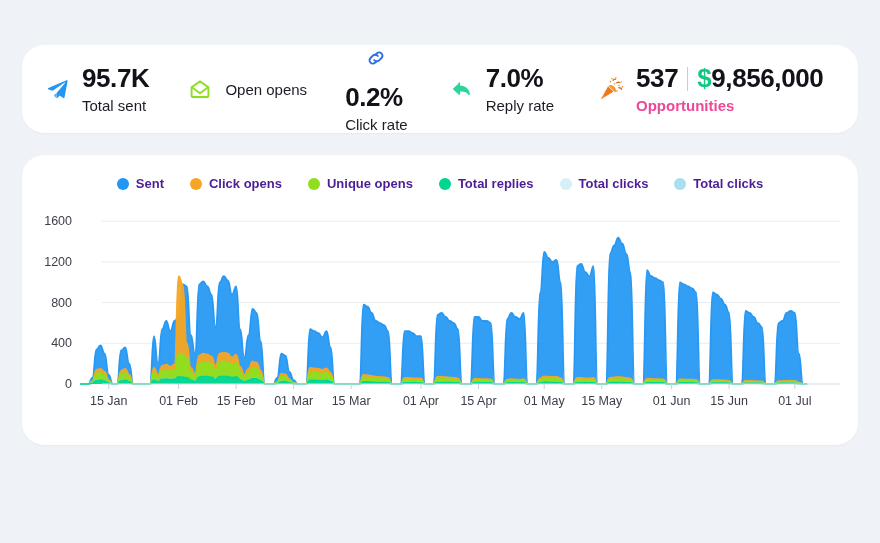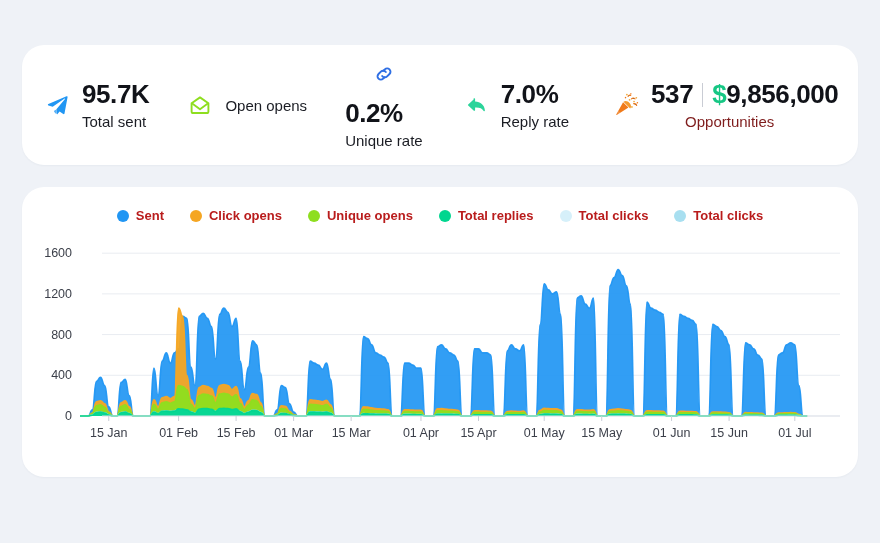--- a/index.html
+++ b/index.html
@@ -19,21 +19,21 @@
     position: relative;
     box-sizing: border-box;
     padding: 0 22px;
   }
 
   
   .stats-card {
     margin-top: 45px;
     background: #ffffff;
     border-radius: 22px;
-    height: 120px;
+    height: 88px;
     display: flex;
     align-items: center;
     box-shadow: 0 1px 2px rgba(30,40,70,0.04);
   }
   .stat {
     display: flex;
     align-items: center;
     gap: 12px;
     padding: 0 0 0 20px;
   }
@@ -54,21 +54,21 @@
     letter-spacing: -0.4px;
     line-height: 1.1;
     white-space: nowrap;
   }
   .stat-label {
     font-size: 15px;
     color: #1b1d24;
     font-weight: normal;
     white-space: nowrap;
   }
-  .stat-label.normal { font-weight: normal; color: #7f1d1d; margin-left: 34px; }
+  .stat-label.normal { font-weight: bold; color: #ec4899; }
   .opp-value { display: flex; align-items: center; gap: 9px; }
   .opp-divider {
     width: 1px;
     height: 24px;
     background: #c9ccd4;
     display: inline-block;
   }
   .money { color: #111319; }
   .money .dollar { color: #16c784; }
 
@@ -93,21 +93,21 @@
     align-items: center;
     justify-content: center;
     gap: 26px;
     padding-top: 21px;
   }
   .legend-item {
     display: flex;
     align-items: center;
     gap: 7px;
     font-size: 13px;
-    color: #b91c1c;
+    color: #4c1d95;
     font-weight: bold;
     white-space: nowrap;
   }
   .legend-dot {
     width: 12px;
     height: 12px;
     border-radius: 50%;
     flex: 0 0 12px;
   }
 
@@ -160,21 +160,21 @@
 
     <div class="stat stat-click">
       <span class="stat-icon">
         <svg width="22" height="22" viewBox="0 0 24 24">
           <path d="M10 14.2 a3.6 3.6 0 0 0 5.4.4 l2.6-2.6 a3.6 3.6 0 0 0-5.1-5.1 l-1.3 1.3" fill="none" stroke="#2f6fe4" stroke-width="2.1" stroke-linecap="round"></path>
           <path d="M14 9.8 a3.6 3.6 0 0 0-5.4-.4 L6 12 a3.6 3.6 0 0 0 5.1 5.1 l1.3-1.3" fill="none" stroke="#2f6fe4" stroke-width="2.1" stroke-linecap="round"></path>
         </svg>
       </span>
       <span class="stat-text">
         <span class="stat-value">0.2%</span>
-        <span class="stat-label">Unique rate</span>
+        <span class="stat-label">Click rate</span>
       </span>
     </div>
 
     <div class="stat stat-reply">
       <span class="stat-icon">
         <svg width="24" height="24" viewBox="0 0 24 24">
           <path d="M9.6 6.4 L4.2 11.4 a .8 .8 0 0 0 0 1.2 l5.4 5 c.6.5 1.5.1 1.5-.7 v-2.3 c4.6-.2 7 1 8.6 3.3 .4.6 1.3.2 1.2-.5 -.7-5.6-4.3-8.5-9.8-8.8 V6.1 c0-.8-.9-1.2-1.5-.7 z" fill="#2bd49a"></path>
         </svg>
       </span>
       <span class="stat-text">

